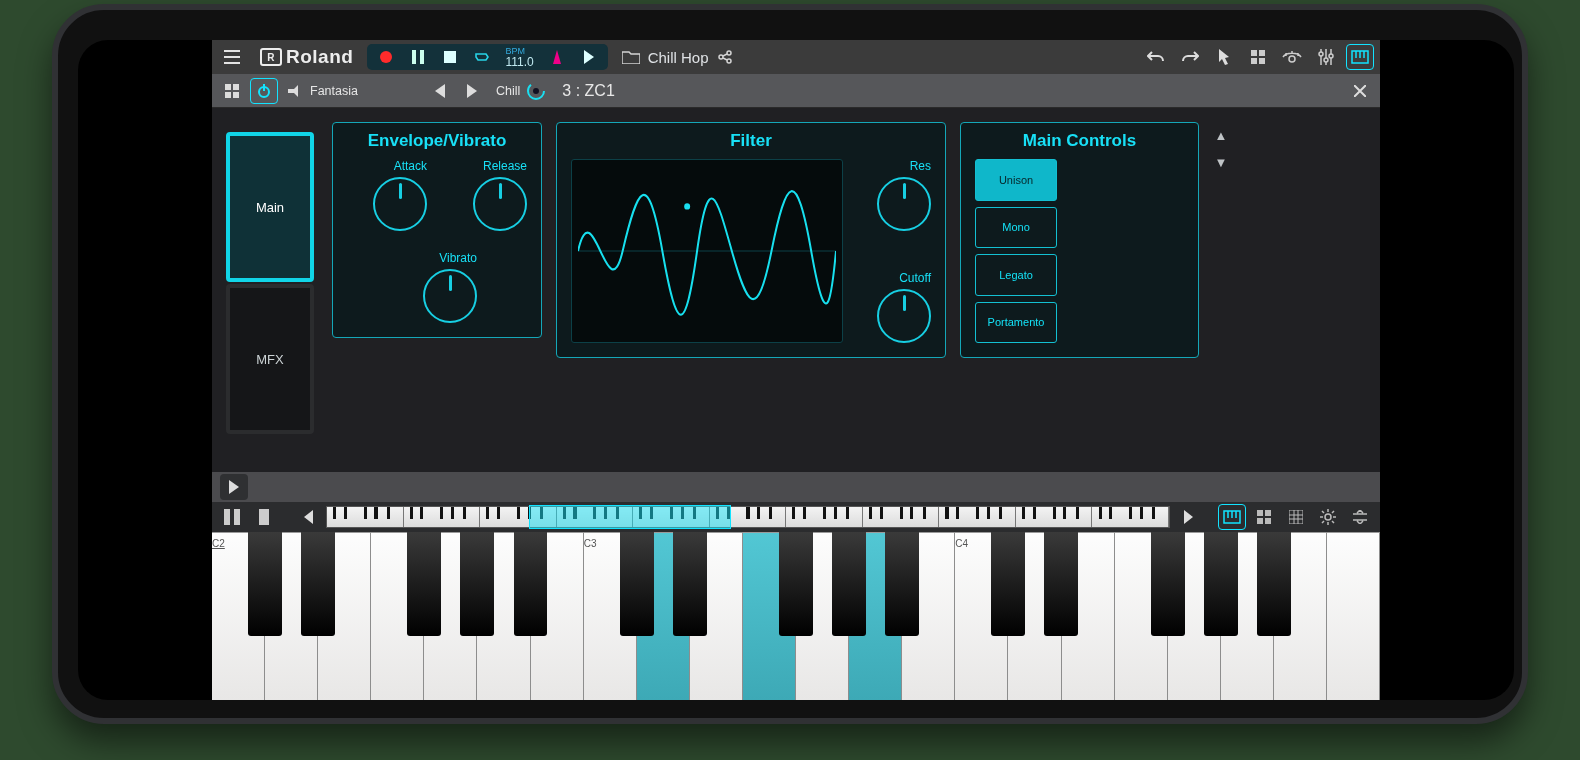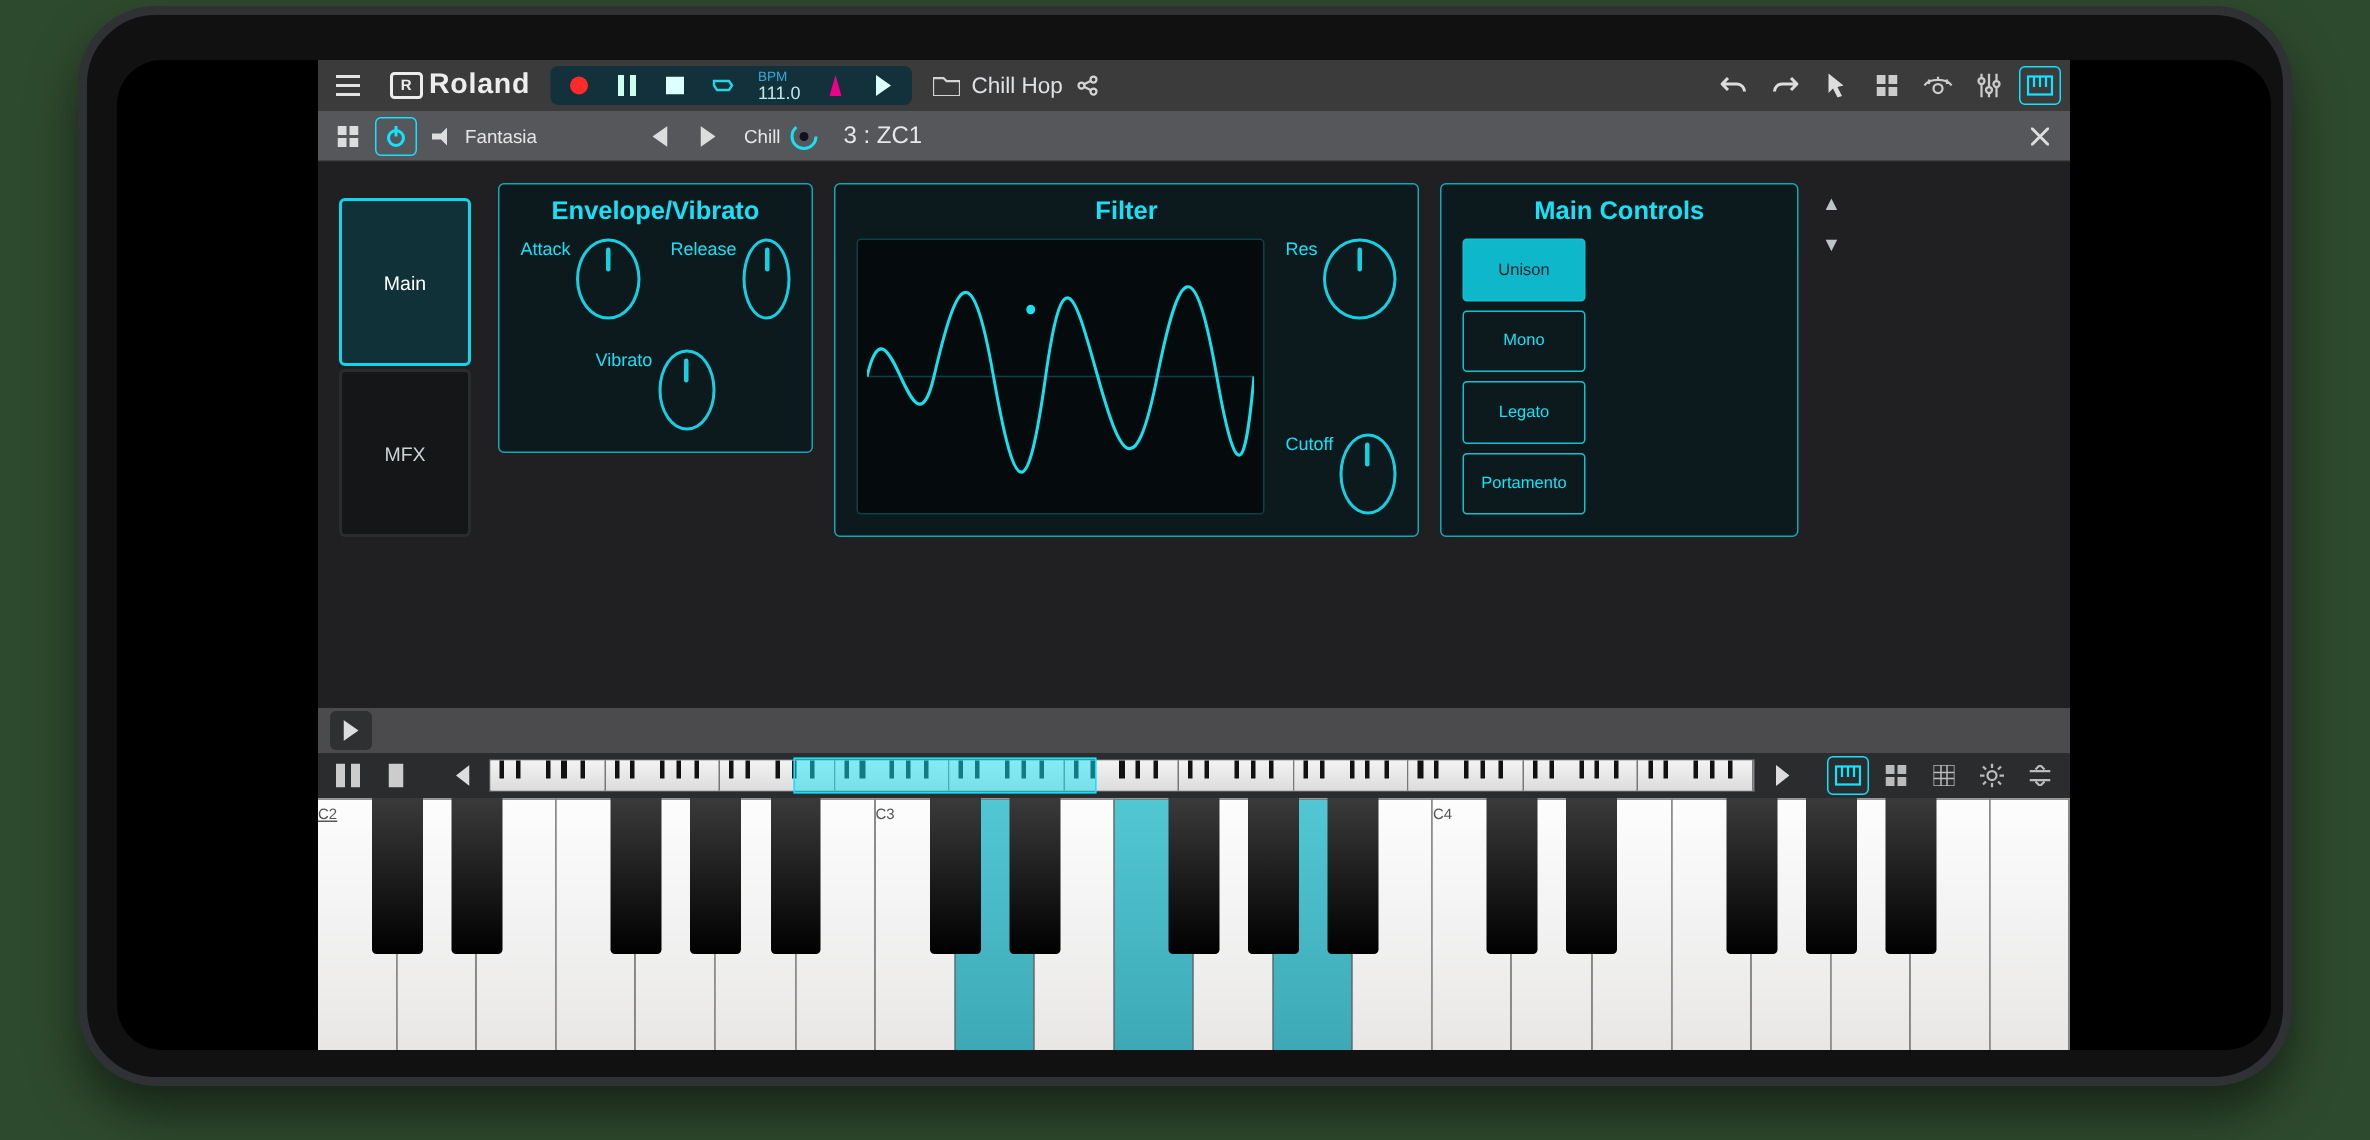--- a/index.html
+++ b/index.html
@@ -32,27 +32,27 @@
   
   .subbar{height:34px;background:#56575a;display:flex;align-items:center;gap:4px;padding:0 6px;font-size:12.5px;border-bottom:1px solid #2a2a2a}
   .pill{display:flex;align-items:center;gap:6px;padding:0 6px}
   .preset{width:140px}
   .knob-mini{width:20px;height:20px}
   .patch{font-size:16px;color:#e8e8e8;margin-left:6px}
 
   
   .editor{flex:1;display:flex;background:#202023;padding:14px 14px 6px 14px;gap:18px;overflow:hidden}
   .side-tabs{width:88px;display:flex;flex-direction:column;gap:2px;padding-top:10px}
-  .vtab{flex:none;height:112px;display:flex;align-items:center;justify-content:center;font-size:13px;color:#cbd2d4;background:#0d1a1d;border:2px solid #eab308;border-radius:4px;cursor:pointer}
+  .vtab{flex:none;height:150px;display:flex;align-items:center;justify-content:center;font-size:13px;color:#cbd2d4;background:#0d1a1d;border:4px solid #eab308;border-radius:4px;cursor:pointer}
   .vtab.active{background:#0f3137;color:#fff;border-color:#11d5e8}
   .panels{flex:1;display:flex;gap:14px;align-items:flex-start}
   .panel{background:#0d1a1d;border:1px solid #14a7b8;border-radius:4px;padding:8px 14px 14px;display:flex;flex-direction:column}
   .panel h3{margin:0 0 8px;text-align:center;font-weight:700;font-size:17px;color:#18e0f6}
   .knobs{display:flex;gap:20px;flex-wrap:wrap;justify-content:center}
-  .kcol{display:flex;flex-direction:row;align-items:flex-start;gap:4px;width:80px}
+  .kcol{display:flex;flex-direction:column;align-items:flex-end;gap:4px;width:80px}
   .klabel{font-size:12px;color:#18e0f6}
   .knob{width:54px;height:54px;border-radius:50%;border:2px solid #17cfe3;position:relative;cursor:pointer}
   .knob::after{content:"";position:absolute;width:3px;height:16px;left:50%;top:4px;margin-left:-1.5px;background:#17cfe3;border-radius:2px;transform-origin:50% 23px}
   .env{width:210px}
   .filter{width:390px}
   .filter .scope{height:184px;display:flex;gap:14px}
   .scope-screen{flex:1;background:#050b0c;border:1px solid #0c4047;border-radius:3px;padding:6px}
   .scope-screen svg{width:100%;height:100%}
   .filter-knobs{width:74px;display:flex;flex-direction:column;justify-content:space-between}
   .mainc{width:239px}

